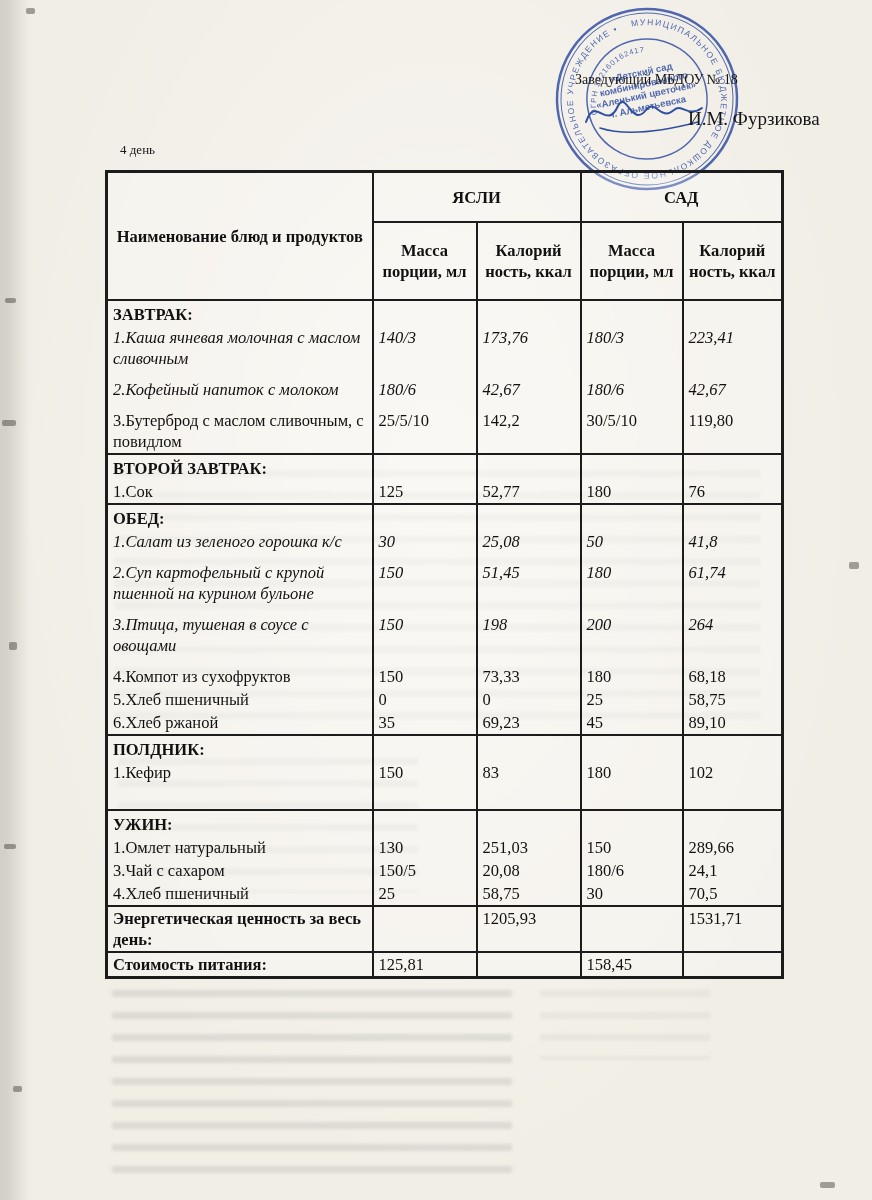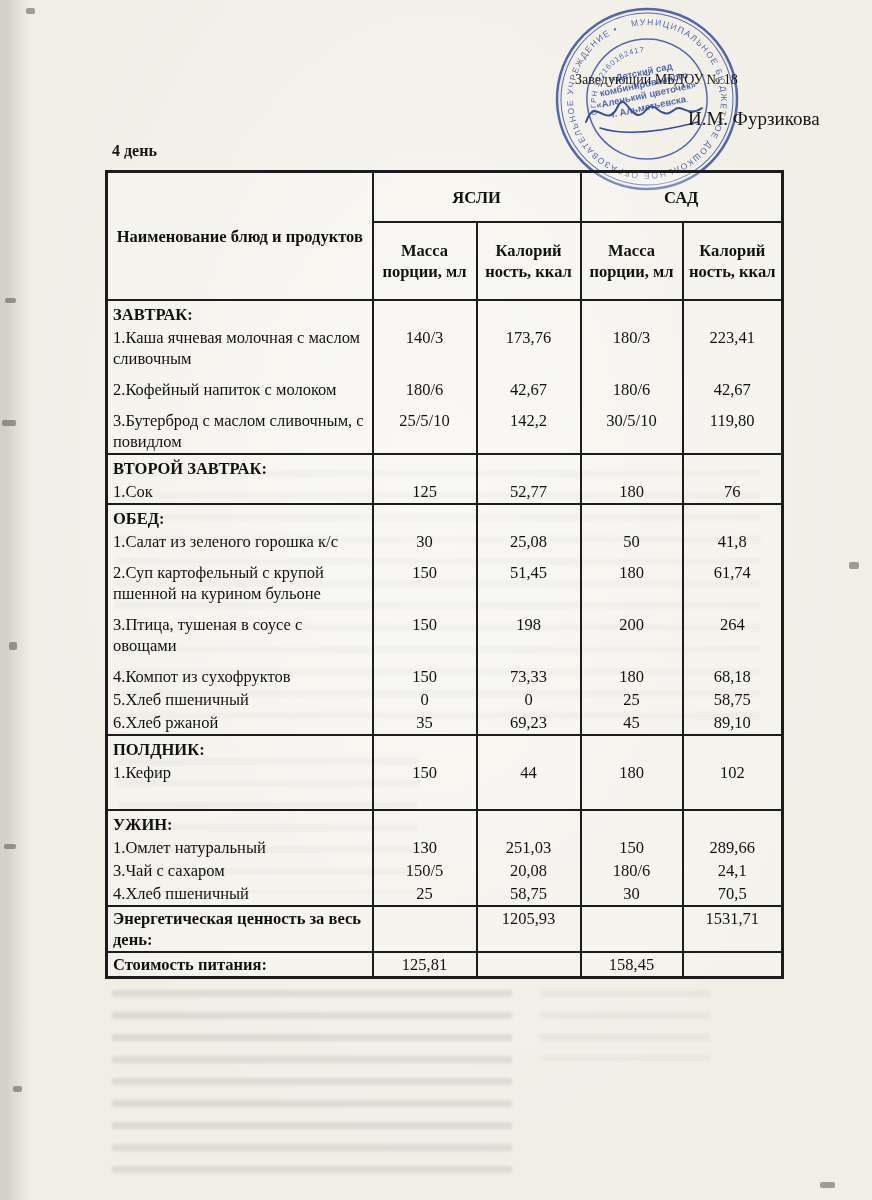--- a/index.html
+++ b/index.html
@@ -19,21 +19,21 @@
   
   .speck{position:absolute;background:#3a372f;border-radius:2px;opacity:.45;}
   .ghost{
     position:absolute;
     background:repeating-linear-gradient(180deg, rgba(95,95,95,.8) 0 7px, rgba(0,0,0,0) 7px 22px);
     filter:blur(1.6px);
   }
   
   .signatory-title{position:absolute;left:575px;top:72px;font-size:14px;white-space:nowrap;}
   .signatory-name{position:absolute;left:688px;top:108px;font-size:19px;white-space:nowrap;}
-  .day-label{position:absolute;left:112px;top:142px;font-size:16px;font-weight:bold;}
+  .day-label{position:absolute;left:120px;top:142px;font-size:13px;font-weight:normal;}
   .signature{position:absolute;left:580px;top:88px;}
   
   .stamp{
     position:absolute;left:552px;top:4px;width:190px;height:190px;
     transform:rotate(-12deg);opacity:.88;
   }
   .stamp svg{position:absolute;left:0;top:0;}
   .stamp-center{
     position:absolute;left:30px;top:62px;width:130px;
     text-align:center;color:#3a55a8;font-family:"Liberation Sans",sans-serif;
@@ -52,23 +52,23 @@
     vertical-align:middle;padding:2px 3px;
   }
   .menu-table td{
     border-left:2px solid #1c1c1c;border-right:2px solid #1c1c1c;
     padding:1px 5px;vertical-align:top;
   }
   .menu-table tbody{border-top:2px solid #1c1c1c;border-bottom:2px solid #1c1c1c;}
   .menu-table thead{border-bottom:2px solid #1c1c1c;}
   .row-head1 th{height:44px;}
   .row-head2 th{height:72px;}
-  td.val{text-align:center;}
+  td.val{}
   tr.title td{font-weight:bold;padding-top:3px;}
-  tr.gap td{padding-bottom:9px;}
+  tr.gap td{padding-bottom:9px;font-style:italic;}
   tbody.pad-lg tr:last-child td{}
   tbody.pad-md tr:last-child td{padding-bottom:26px;}
   td.bold{font-weight:bold;}
 </style>
 </head>
 <body>
 
 <div class="page">
 
   <div class="speck" style="left:26px;top:8px;width:9px;height:6px;"></div>
@@ -244,21 +244,21 @@
       <tr class="title">
           <td>ПОЛДНИК:</td>
           <td></td>
           <td></td>
           <td></td>
           <td></td>
         </tr>
       <tr>
         <td>1.Кефир</td>
         <td class="val">150</td>
-        <td class="val">44</td>
+        <td class="val">83</td>
         <td class="val">180</td>
         <td class="val">102</td>
       </tr>
     </tbody>
 
     <tbody>
       <tr class="title">
           <td>УЖИН:</td>
           <td></td>
           <td></td>

